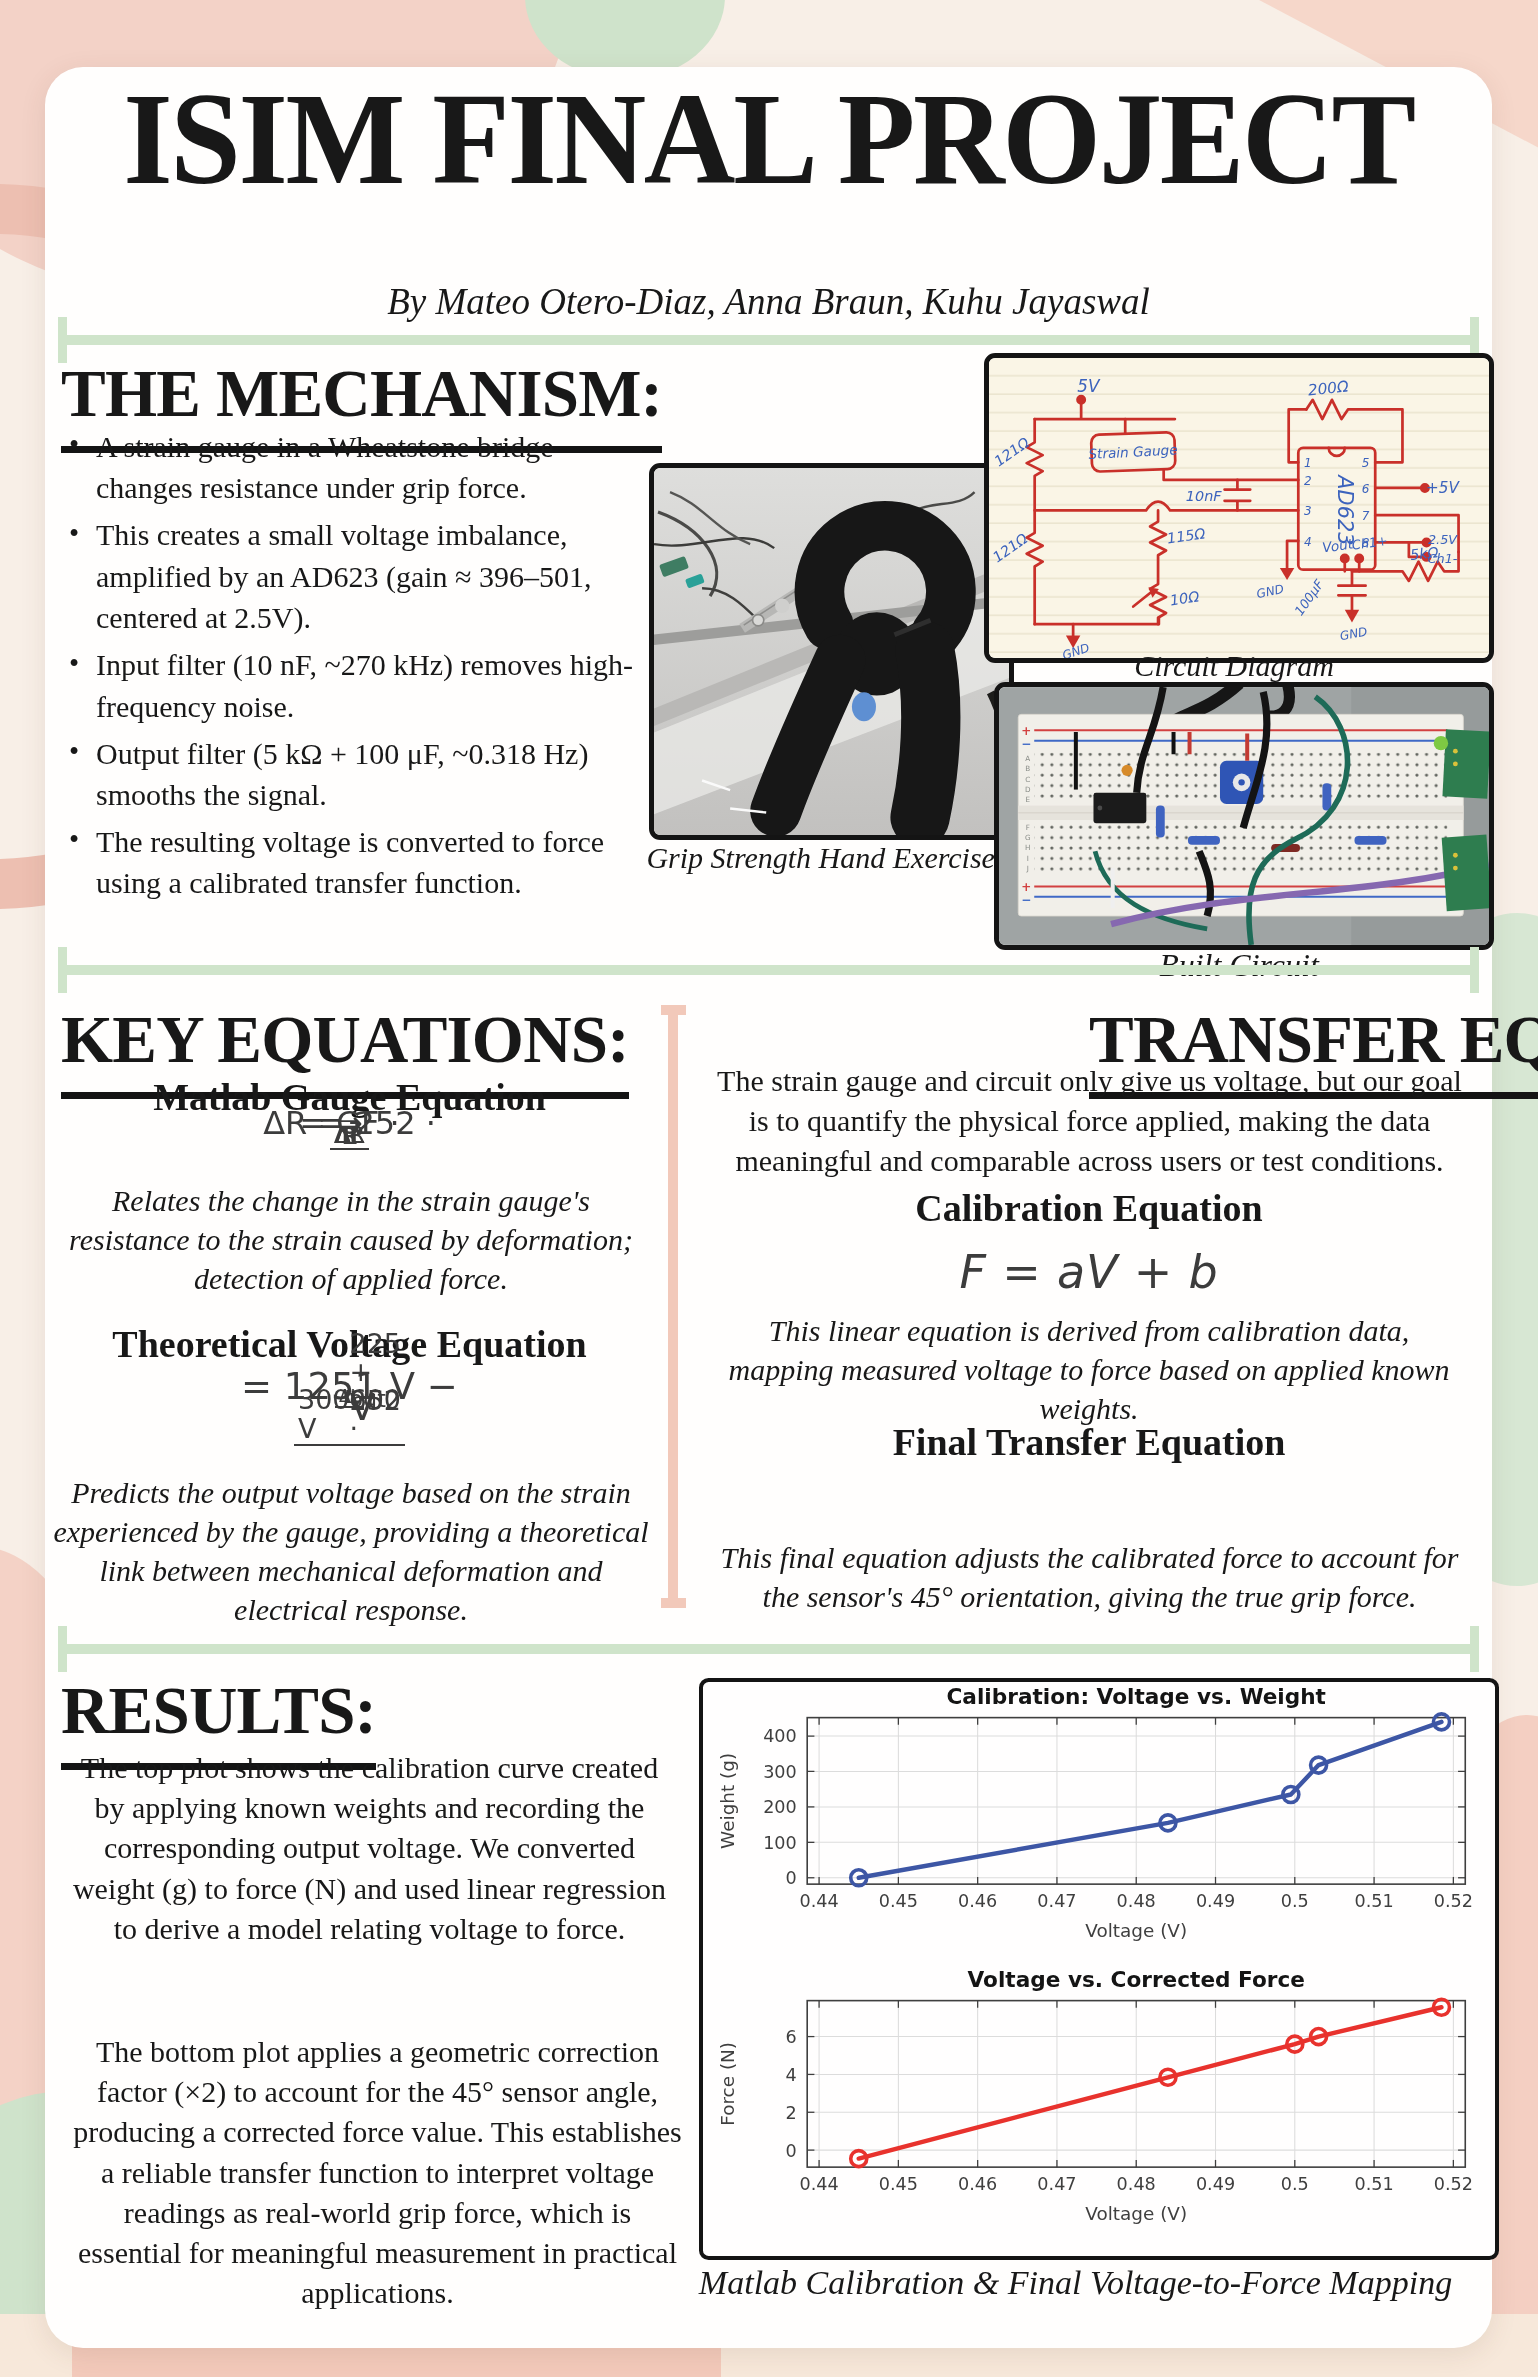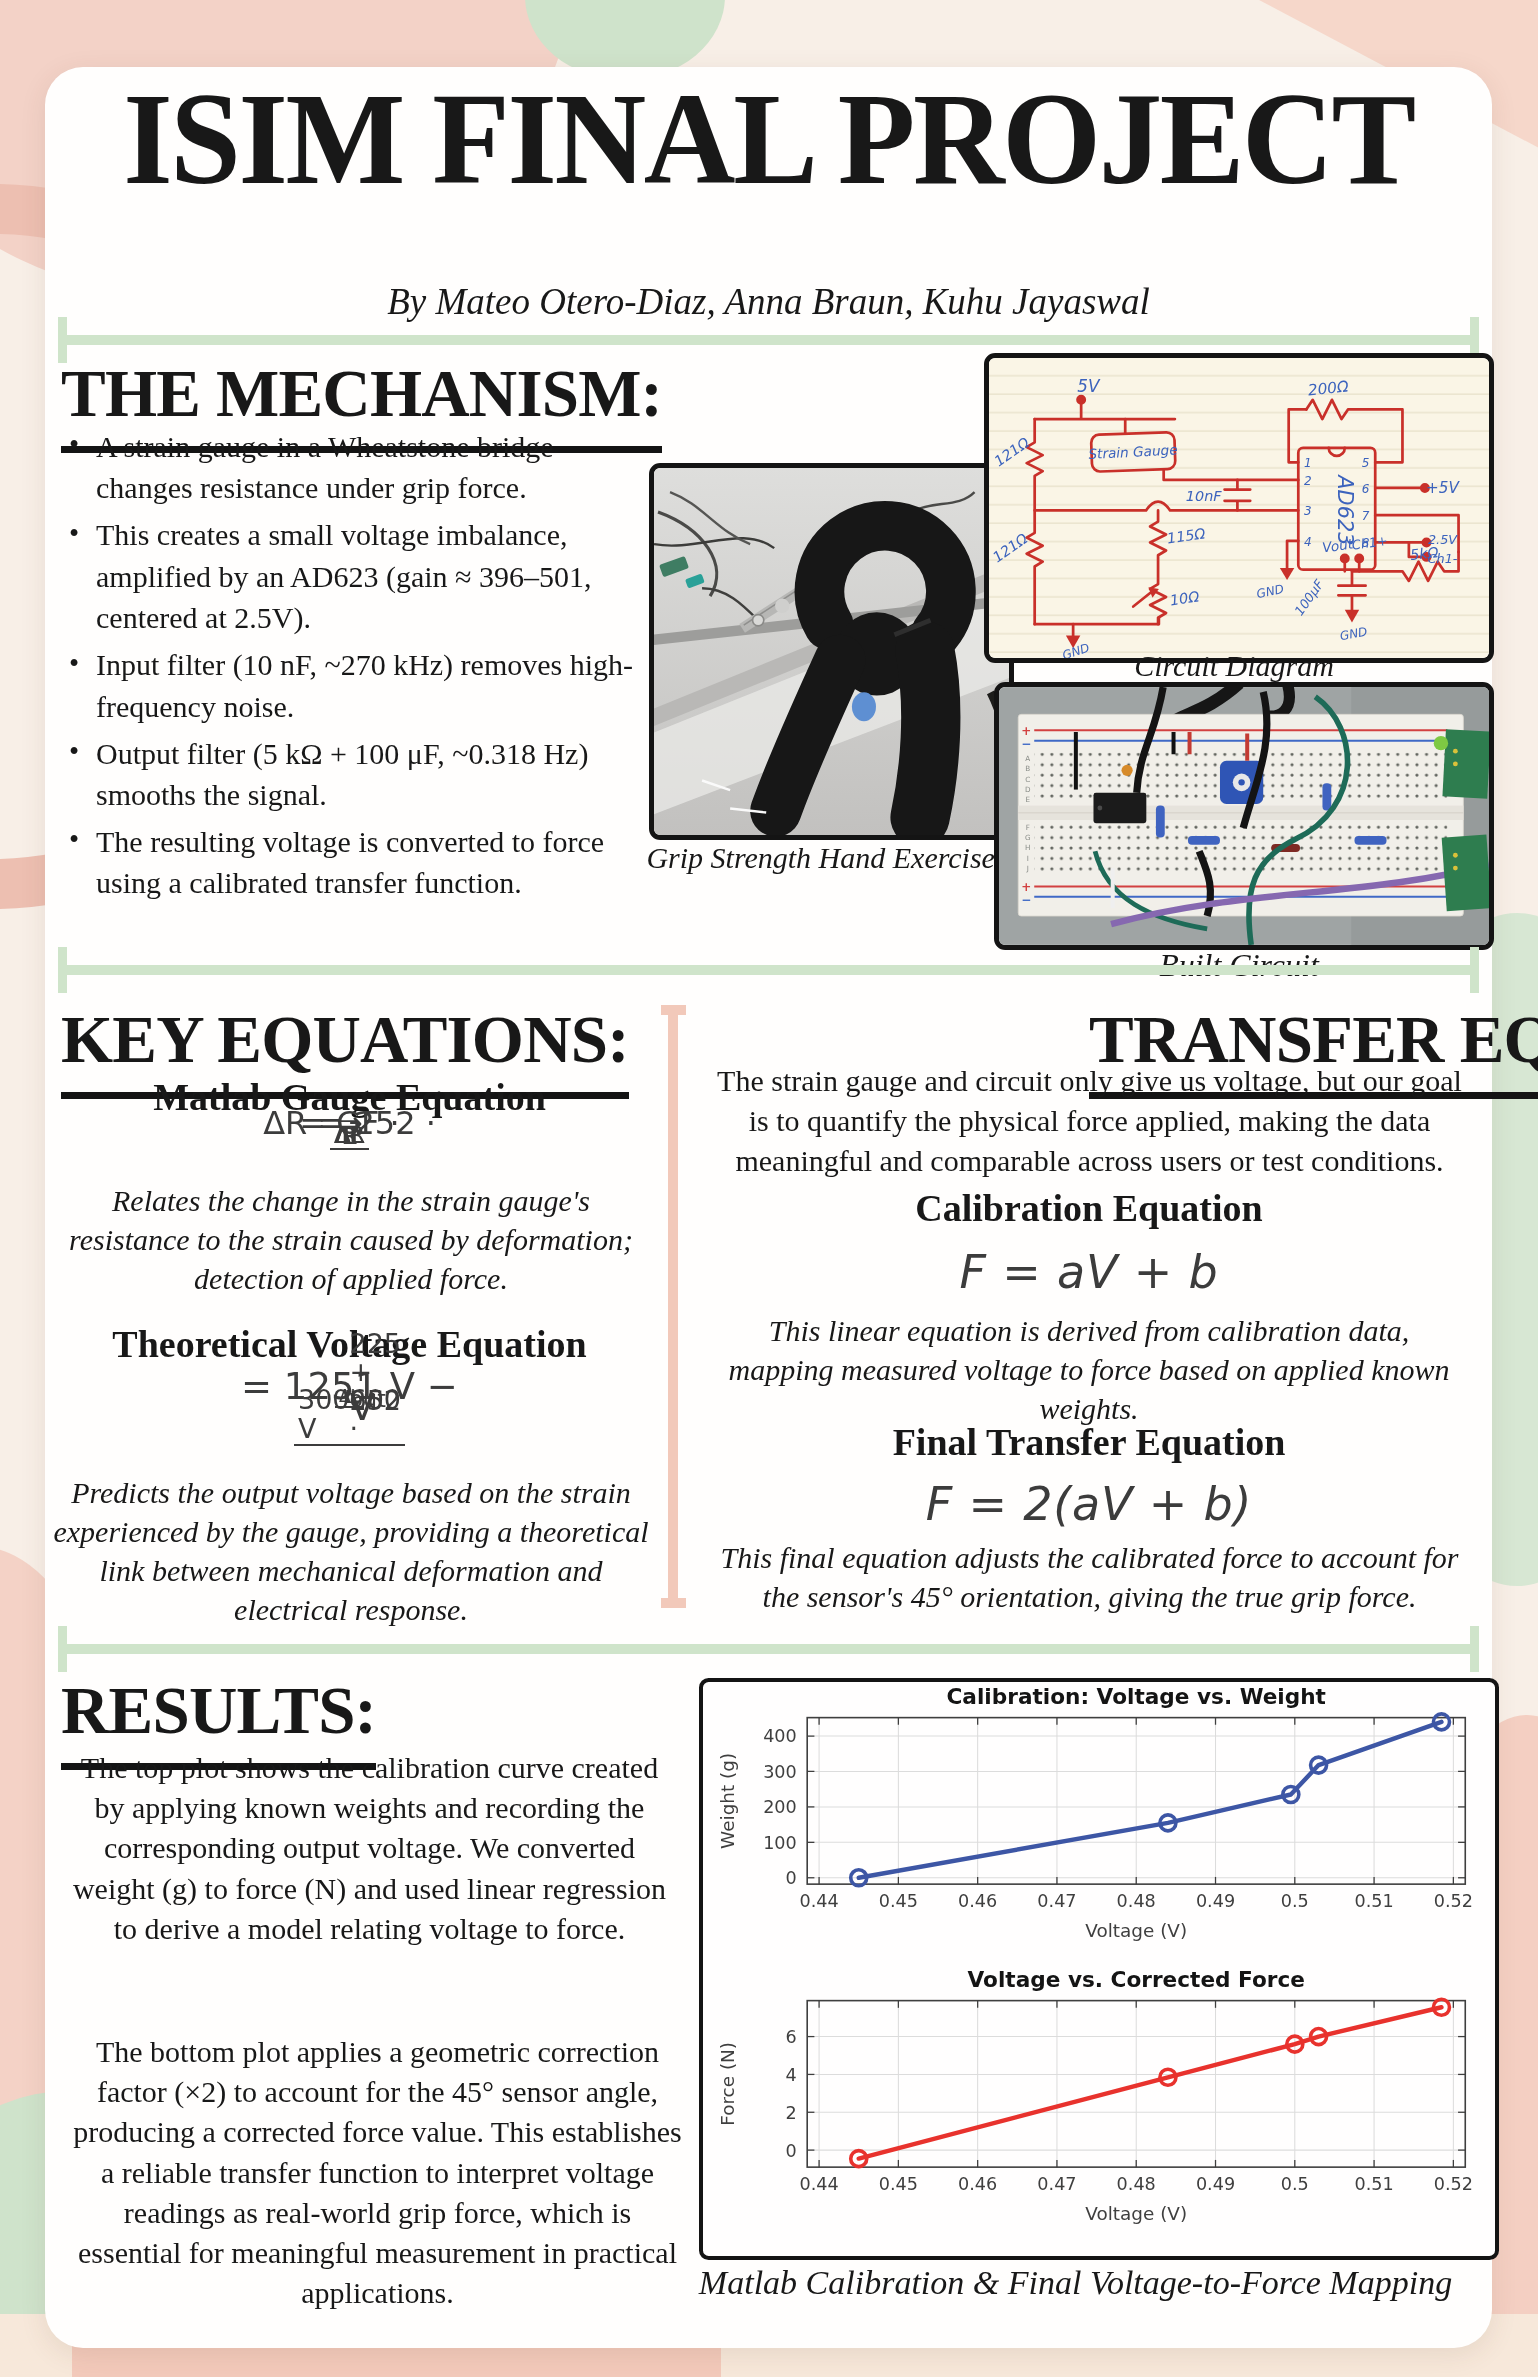--- a/index.html
+++ b/index.html
@@ -369,21 +369,20 @@
   <div class="vdiv" id="vdiv1"></div>
 
   <div id="transfer-col-h">
     <span class="sec-h">TRANSFER EQUATION:</span>
   </div>
   <div id="transfer-intro">The strain gauge and circuit only give us voltage, but our goal is to quantify the physical force applied, making the data meaningful and comparable across users or test conditions.</div>
   <div class="sub-h" id="cal-title">Calibration Equation</div>
   <div class="big-eq" id="cal-eq">F = aV + b</div>
   <div class="eq-desc" id="cal-desc">This linear equation is derived from calibration data, mapping measured voltage to force based on applied known weights.</div>
   <div class="sub-h" id="final-title">Final Transfer Equation</div>
-  <div class="big-eq" id="final-eq">F = 2(aV + b)</div>
   <div class="eq-desc" id="final-desc">This final equation adjusts the calibrated force to account for the sensor's 45° orientation, giving the true grip force.</div>
 
   <div class="hdiv" id="div3"></div>
 
   <div id="results-h" class="sec-h-wrap">
     <span class="sec-h">RESULTS:</span>
   </div>
   <div class="res-p" id="res-p1">The top plot shows the calibration curve created by applying known weights and recording the corresponding output voltage. We converted weight (g) to force (N) and used linear regression to derive a model relating voltage to force.</div>
   <div class="res-p" id="res-p2">The bottom plot applies a geometric correction factor (×2) to account for the 45° sensor angle, producing a corrected force value. This establishes a reliable transfer function to interpret voltage readings as real-world grip force, which is essential for meaningful measurement in practical applications.</div>
 

